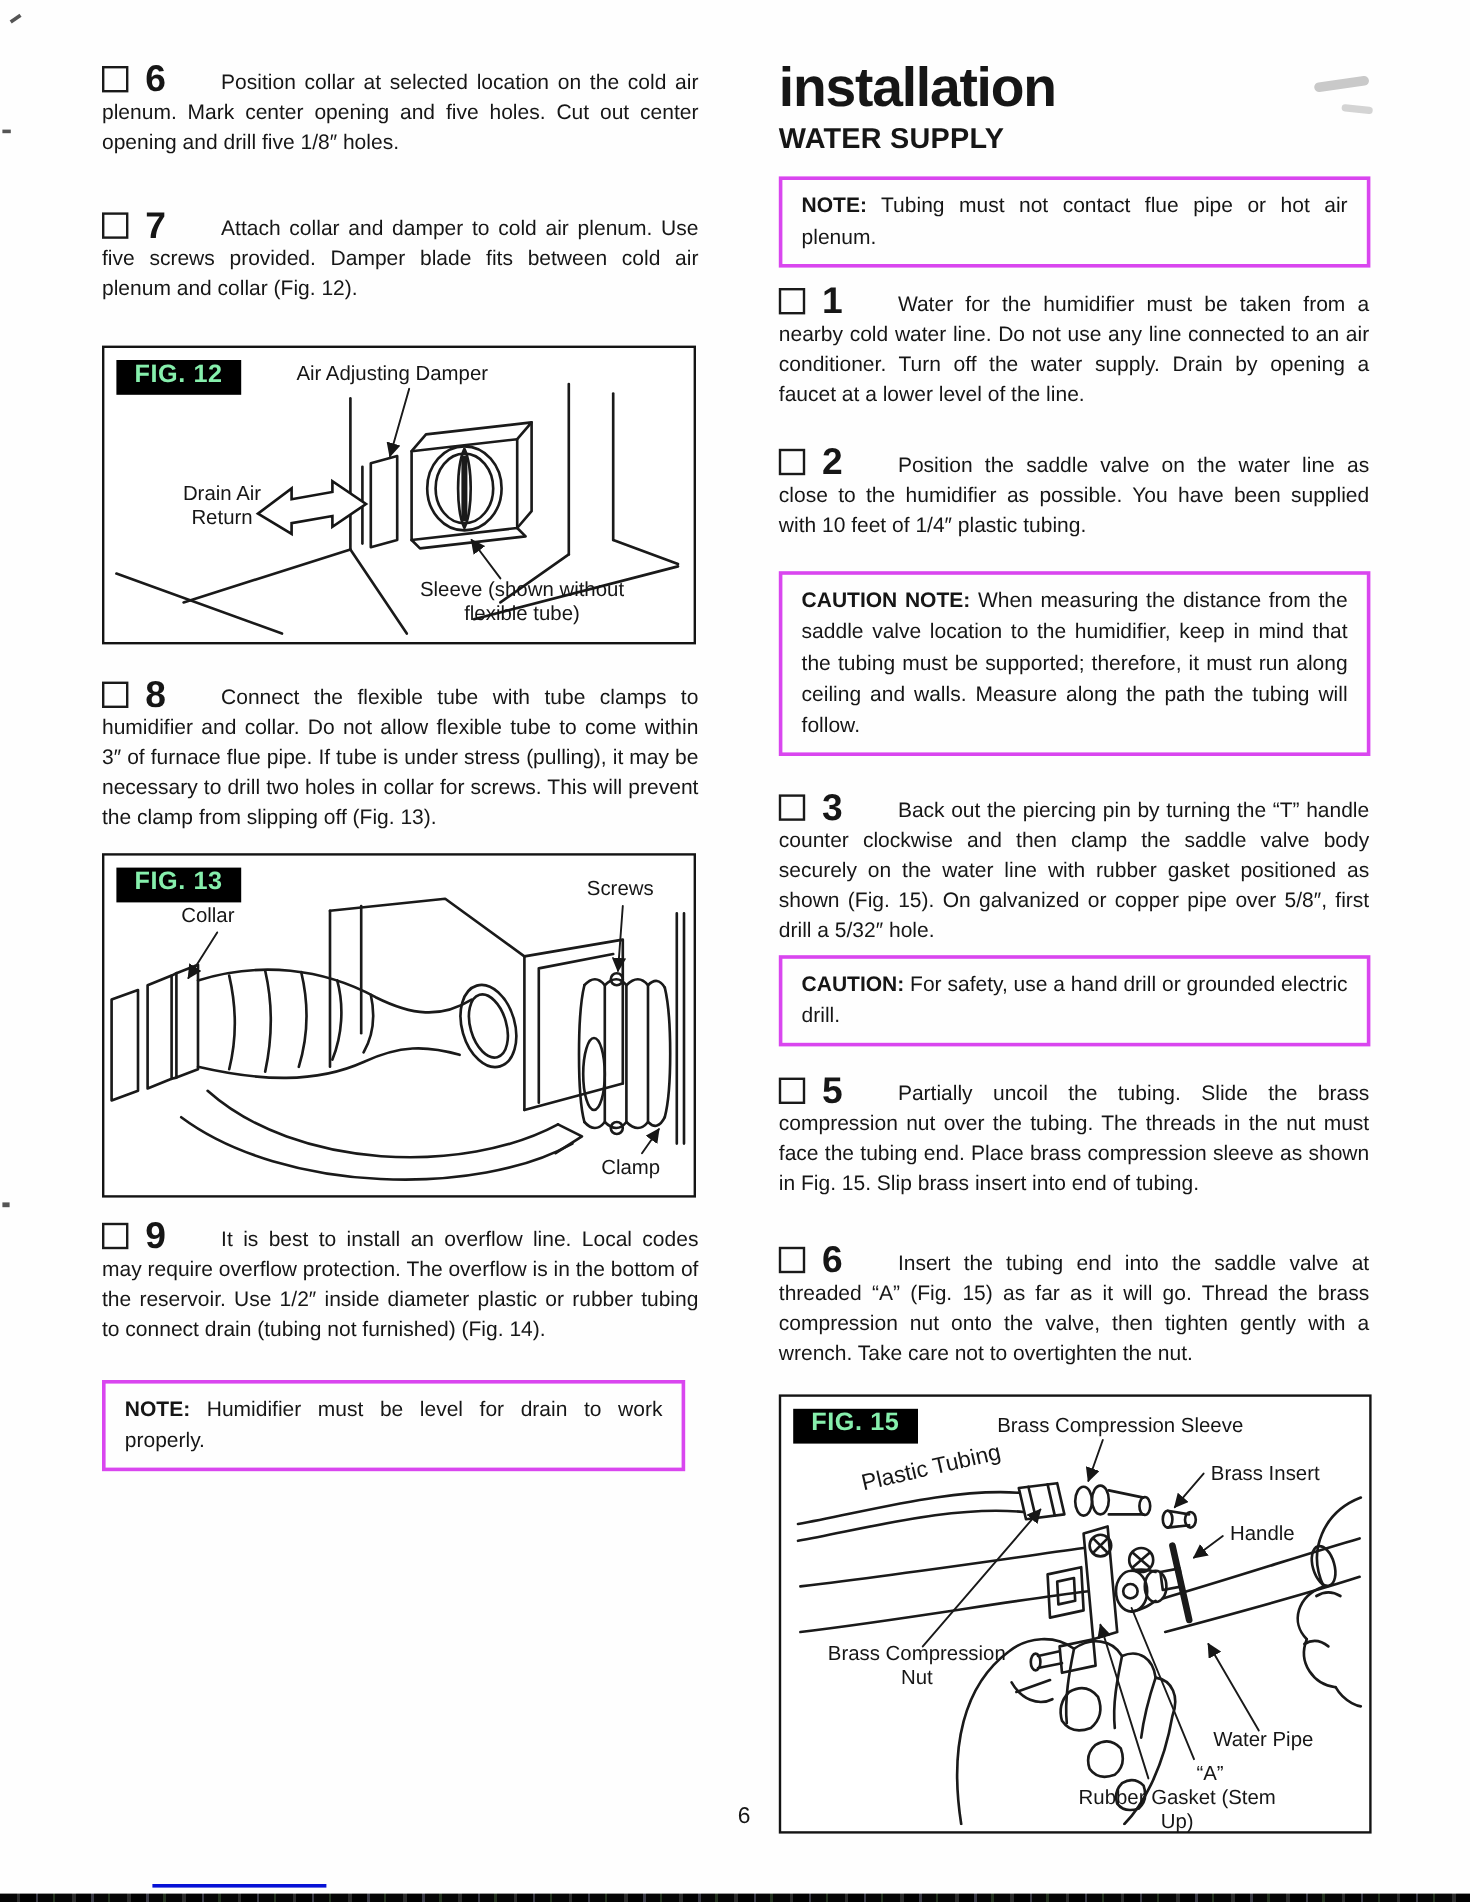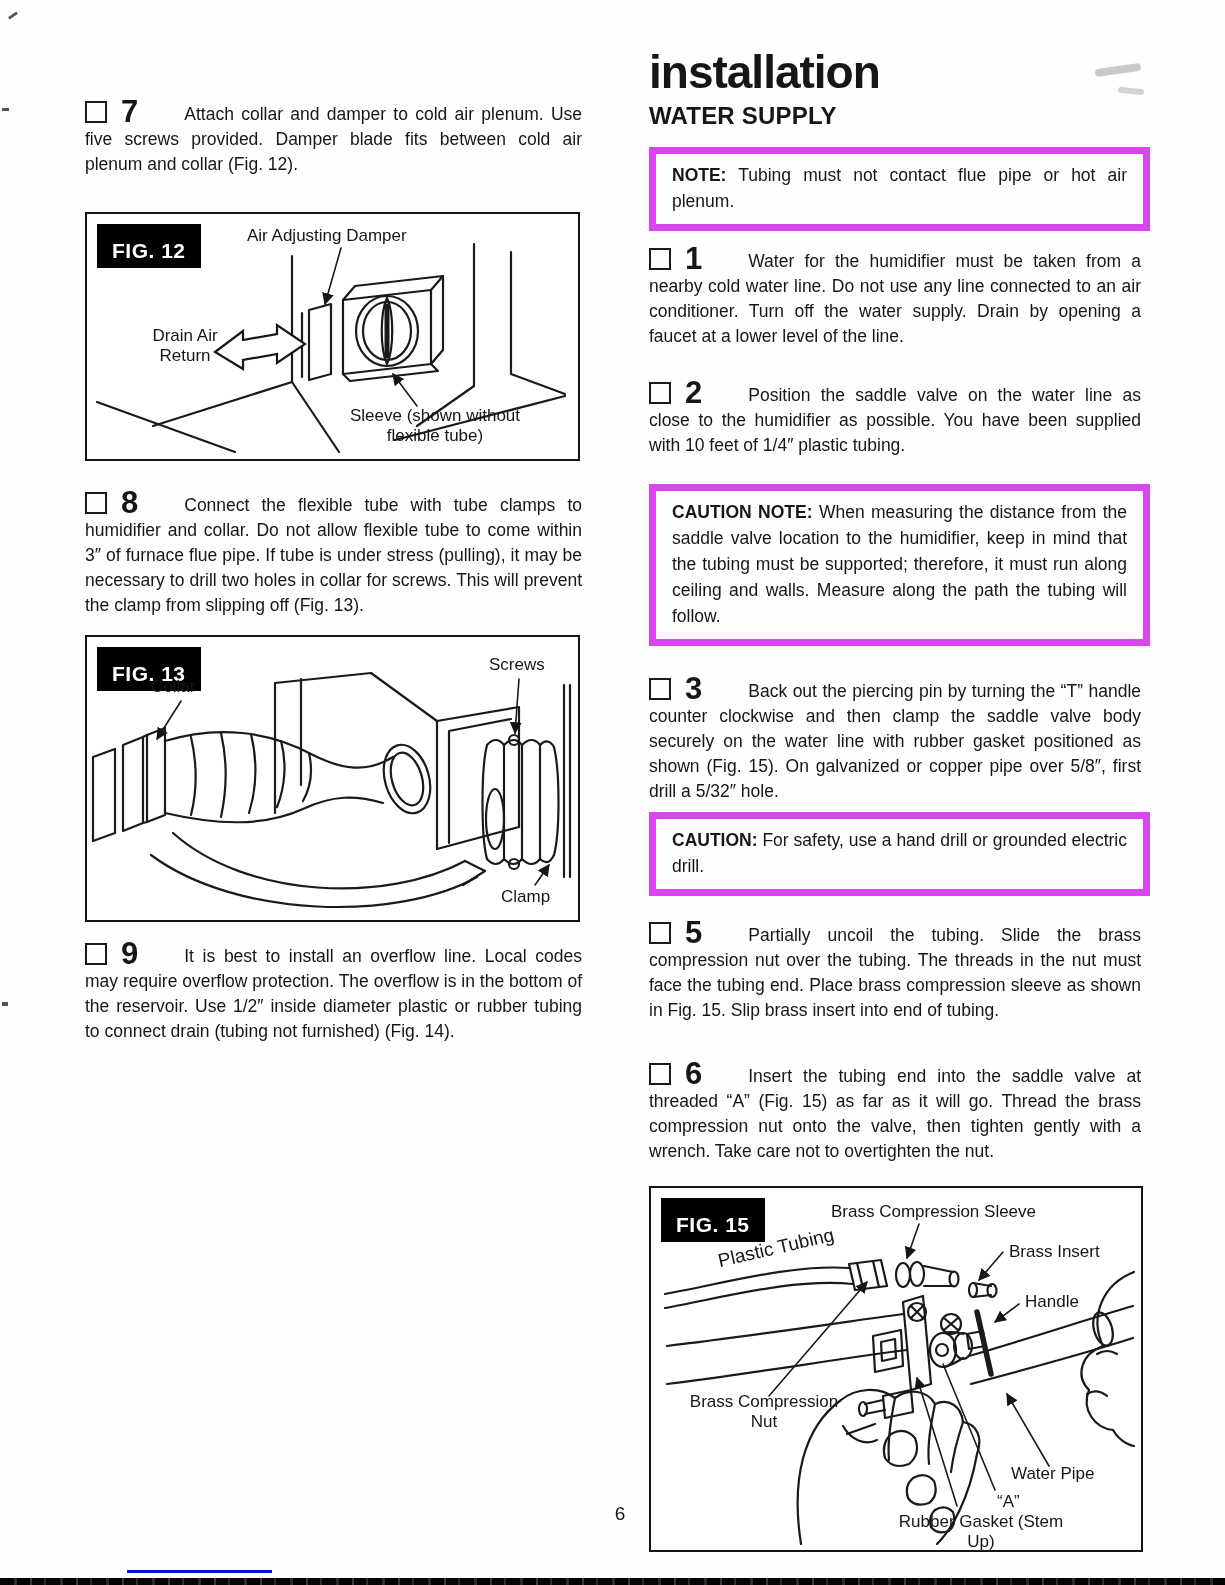--- a/index.html
+++ b/index.html
@@ -7,29 +7,29 @@
         font-family:"Liberation Sans",sans-serif;color:#161616;}
   .col{position:absolute;}
   .col-left{left:85px;top:55px;width:497px;}
   .col-right{left:649px;top:48px;width:492px;}
 
   .step{text-align:justify;font-size:17.5px;line-height:25px;}
   .cb{display:inline-block;width:18px;height:18px;border:2.6px solid #1a1a1a;vertical-align:-3px;}
   .stepnum{display:inline-block;font-size:31px;font-weight:bold;line-height:18px;vertical-align:-2px;margin-left:14px;}
   .gap{display:inline-block;width:46px;}
 
-  .notebox{border:7px solid #d946ef;padding:8px 16px 10px;font-size:17.5px;line-height:26px;text-align:justify;}
+  .notebox{border:3px solid #d946ef;padding:8px 16px 10px;font-size:17.5px;line-height:26px;text-align:justify;}
   .notebox b{font-weight:bold;}
 
   .h1{font-size:46px;font-weight:bold;letter-spacing:-1px;line-height:48px;}
   .h2{font-size:24px;font-weight:bold;margin-top:6px;letter-spacing:0.2px;}
 
   .figbox{position:relative;border:2.6px solid #141414;background:#fff;}
-  .figchip{position:absolute;left:10px;top:10px;background:#000;color:#ffffff;font-weight:bold;
-           font-size:21px;padding:15px 15px 5px;letter-spacing:0.5px;z-index:2;}
+  .figchip{position:absolute;left:10px;top:10px;background:#000;color:#86efac;font-weight:bold;
+           font-size:21px;padding:0 15px 5px;letter-spacing:0.5px;z-index:2;}
   .figlabel{position:absolute;font-size:17px;line-height:20px;z-index:2;}
   .ctr{text-align:center;}
   svg{position:absolute;left:0;top:0;}
   .ln{stroke:#1a1a1a;stroke-width:2.2;fill:none;stroke-linecap:round;stroke-linejoin:round;}
   .lnthin{stroke:#1a1a1a;stroke-width:1.6;fill:none;stroke-linecap:round;}
 
   .pagenum{position:absolute;left:600px;top:1503px;width:40px;text-align:center;font-size:19px;}
   .blueline{position:absolute;left:127px;top:1570px;width:145px;height:3px;background:#0712d6;}
   .noisebar{position:absolute;left:0;top:1578px;width:1225px;height:7px;
     background:repeating-linear-gradient(90deg,#050505 0 14px,#2b2b2b 14px 17px,#000 17px 30px,#3a3a46 30px 32px,#050505 32px 44px,#23321f 44px 46px);}
@@ -41,20 +41,23 @@
 <div class="page">
 
   <div class="speck" style="left:8px;top:14px;width:10px;height:3px;transform:rotate(-35deg);"></div>
   <div class="speck" style="left:2px;top:108px;width:7px;height:3px;"></div>
   <div class="speck" style="left:1095px;top:66px;width:46px;height:8px;background:#c9c9c9;transform:rotate(-8deg);border-radius:4px;"></div>
   <div class="speck" style="left:1118px;top:88px;width:26px;height:6px;background:#d4d4d4;transform:rotate(6deg);border-radius:3px;"></div>
   <div class="speck" style="left:2px;top:1002px;width:6px;height:4px;"></div>
 
   <div class="col col-left">
 
+    <div class="step">
+      <span class="cb"></span><span class="stepnum">6</span><span class="gap"></span><span>Position collar at selected location on the cold air plenum. Mark center opening and five holes. Cut out center opening and drill five 1/8″ holes.</span>
+    </div>
 
     <div class="step" style="margin-top:46px;">
       <span class="cb"></span><span class="stepnum">7</span><span class="gap"></span><span>Attach collar and damper to cold air plenum. Use five screws provided. Damper blade fits between cold air plenum and collar (Fig. 12).</span>
     </div>
 
     <div class="figbox" style="margin-top:35px;width:491px;height:245px;">
       <div class="figchip">FIG. 12</div>
       <svg width="486" height="240" viewBox="0 0 486 240">
         <defs>
             <marker id="ah12" viewBox="0 0 10 10" refX="9" refY="5" markerWidth="7.5" markerHeight="7.5" orient="auto">
@@ -157,20 +160,23 @@
       </svg>
       <span class="figlabel" style="left:64px;top:40px;">Collar</span>
       <span class="figlabel" style="left:402px;top:18px;">Screws</span>
       <span class="figlabel" style="left:414px;top:250px;">Clamp</span>
     </div>
 
     <div class="step" style="margin-top:21px;">
       <span class="cb"></span><span class="stepnum">9</span><span class="gap"></span><span>It is best to install an overflow line. Local codes may require overflow protection. The overflow is in the bottom of the reservoir. Use 1/2″ inside diameter plastic or rubber tubing to connect drain (tubing not furnished) (Fig. 14).</span>
     </div>
 
+    <div class="notebox" style="margin-top:30px;width:448px;">
+      <b>NOTE:</b><span> Humidifier must be level for drain to work properly.</span>
+    </div>
 
 
   </div>
 
   <div class="col col-right">
 
     <div class="h1">installation</div>
     <div class="h2">WATER SUPPLY</div>
 
     <div class="notebox" style="margin-top:17px;width:455px;">

